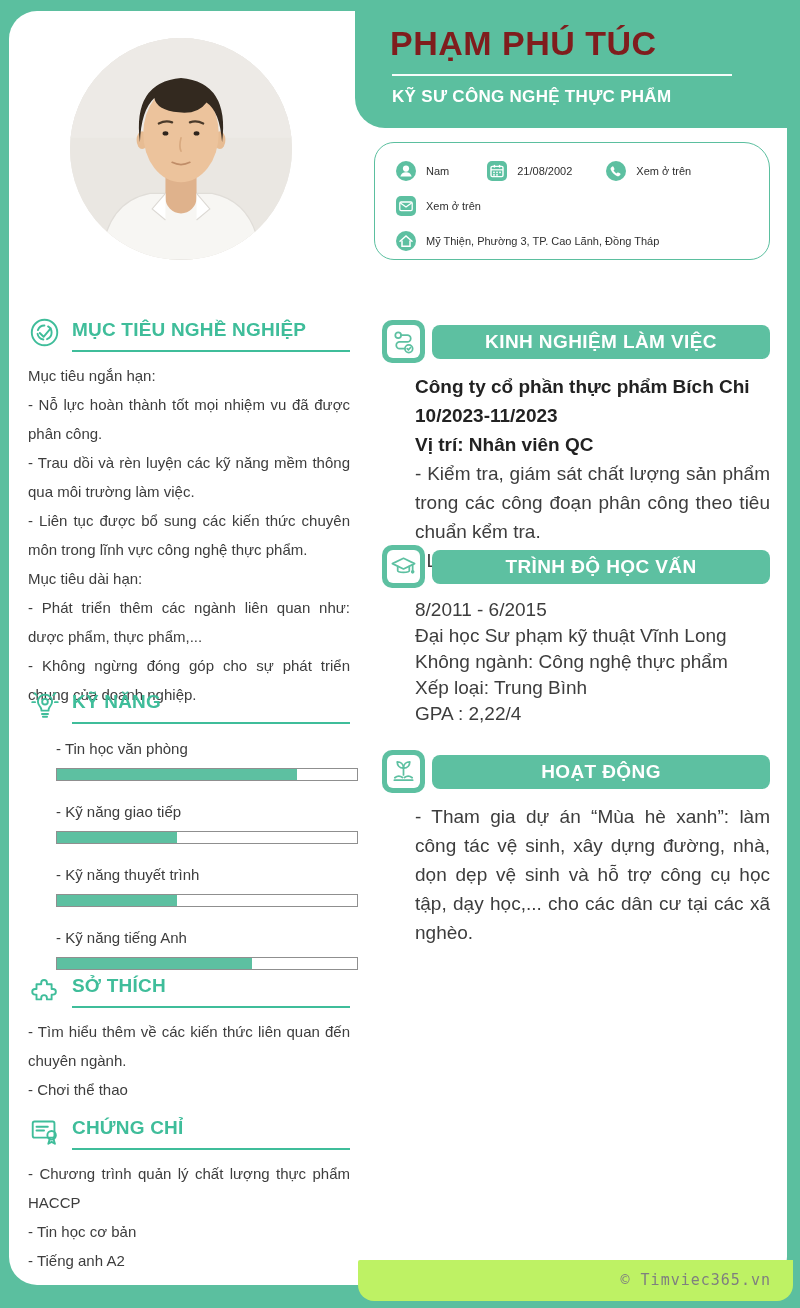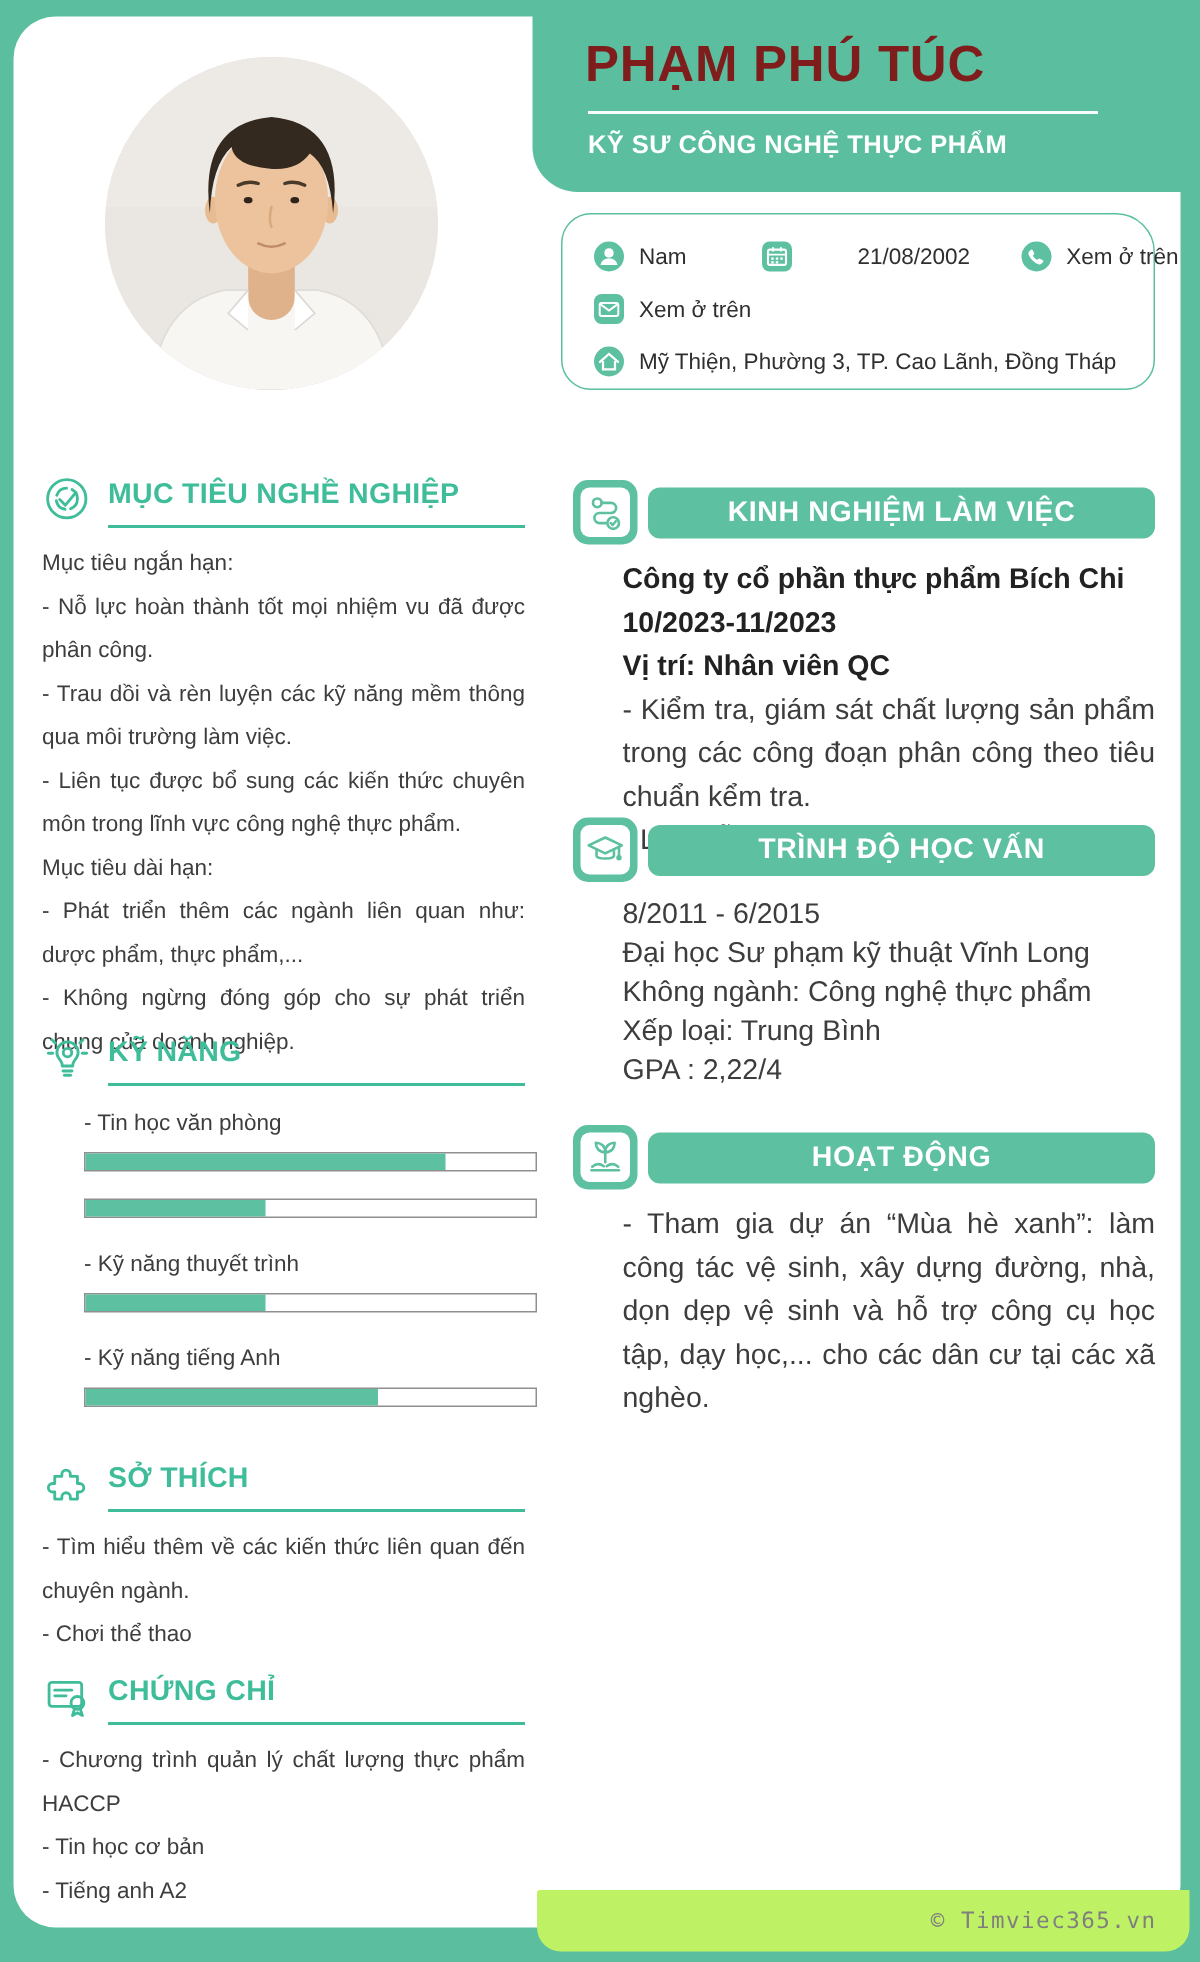--- a/index.html
+++ b/index.html
@@ -29,21 +29,21 @@
   .photo-wrap svg{display:block;width:100%;height:100%;}
 
   
   .contact-card{position:absolute;left:374px;top:142px;width:396px;height:118px;background:#fff;border:1.2px solid var(--frame);border-radius:20px 26px 20px 20px;box-sizing:border-box;}
   .c-row{position:absolute;height:22px;display:flex;align-items:center;}
   .c-item{display:flex;align-items:center;}
   .c-ico{width:20px;height:20px;background:var(--green);display:flex;align-items:center;justify-content:center;flex:0 0 20px;}
   .c-ico.round{border-radius:50%;}
   .c-ico.square{border-radius:5px;}
   .c-ico svg{width:20px;height:20px;display:block;}
-  .c-lbl{margin-left:10px;font-size:15px;color:#2f2f2f;white-space:nowrap;}
+  .c-lbl{margin-left:10px;font-size:11px;color:#2f2f2f;white-space:nowrap;}
 
   
   .sec-left{position:absolute;left:28px;width:322px;}
   .sec-head{position:relative;height:38px;}
   .sec-head .ic{position:absolute;left:0;top:0;width:34px;height:34px;}
   .sec-head .ic svg{width:34px;height:34px;display:block;stroke:var(--title);fill:none;stroke-width:2;stroke-linecap:round;stroke-linejoin:round;}
   .sec-head h2{position:absolute;left:44px;top:3px;margin:0;font-size:19px;color:var(--title);letter-spacing:.2px;white-space:nowrap;}
   .sec-head .rule{position:absolute;left:44px;right:0;bottom:2px;height:2px;background:var(--title);}
   .body-l{margin-top:7px;font-size:15px;line-height:29px;text-align:justify;color:var(--txt);}
   .body-l .line{text-align:justify;}
@@ -105,21 +105,21 @@
     <div class="c-row" style="left:21px;top:17px;">
       <span class="c-item">
         <span class="c-ico round">
           <svg viewBox="0 0 20 20">
               <circle cx="10" cy="7.6" r="3.1" fill="#fff"></circle>
               <path d="M4.3 15.6 a5.9 5.9 0 0 1 11.4 0 Z" fill="#fff"></path>
             </svg>
         </span>
         <span class="c-lbl">Nam</span>
       </span>
-      <span class="c-item" style="margin-left:50px;gap:34px;">
+      <span class="c-item" style="margin-left:38px;">
         <span class="c-ico square">
           <svg viewBox="0 0 20 20">
               <rect x="4" y="5.4" width="12" height="10.2" rx="1.3" fill="none" stroke="#fff" stroke-width="1.4"></rect>
               <line x1="4" y1="8.8" x2="16" y2="8.8" stroke="#fff" stroke-width="1.2"></line>
               <line x1="7.4" y1="3.9" x2="7.4" y2="6.6" stroke="#fff" stroke-width="1.4"></line>
               <line x1="12.6" y1="3.9" x2="12.6" y2="6.6" stroke="#fff" stroke-width="1.4"></line>
               <rect x="6.2" y="10.6" width="1.6" height="1.6" fill="#fff"></rect>
               <rect x="9.2" y="10.6" width="1.6" height="1.6" fill="#fff"></rect>
               <rect x="12.2" y="10.6" width="1.6" height="1.6" fill="#fff"></rect>
               <rect x="6.2" y="13.1" width="1.6" height="1.6" fill="#fff"></rect>
@@ -205,20 +205,21 @@
     <div style="margin-top:10px;margin-left:28px;">
 
         <div class="skill">
           <div class="skill-label">- Tin học văn phòng</div>
           <div class="skill-bar">
             <div class="skill-fill" style="width: 80%;"></div>
           </div>
         </div>
 
         <div class="skill">
+          <div class="skill-label">- Kỹ năng giao tiếp</div>
           <div class="skill-bar">
             <div class="skill-fill" style="width: 40%;"></div>
           </div>
         </div>
 
         <div class="skill">
           <div class="skill-label">- Kỹ năng thuyết trình</div>
           <div class="skill-bar">
             <div class="skill-fill" style="width: 40%;"></div>
           </div>

